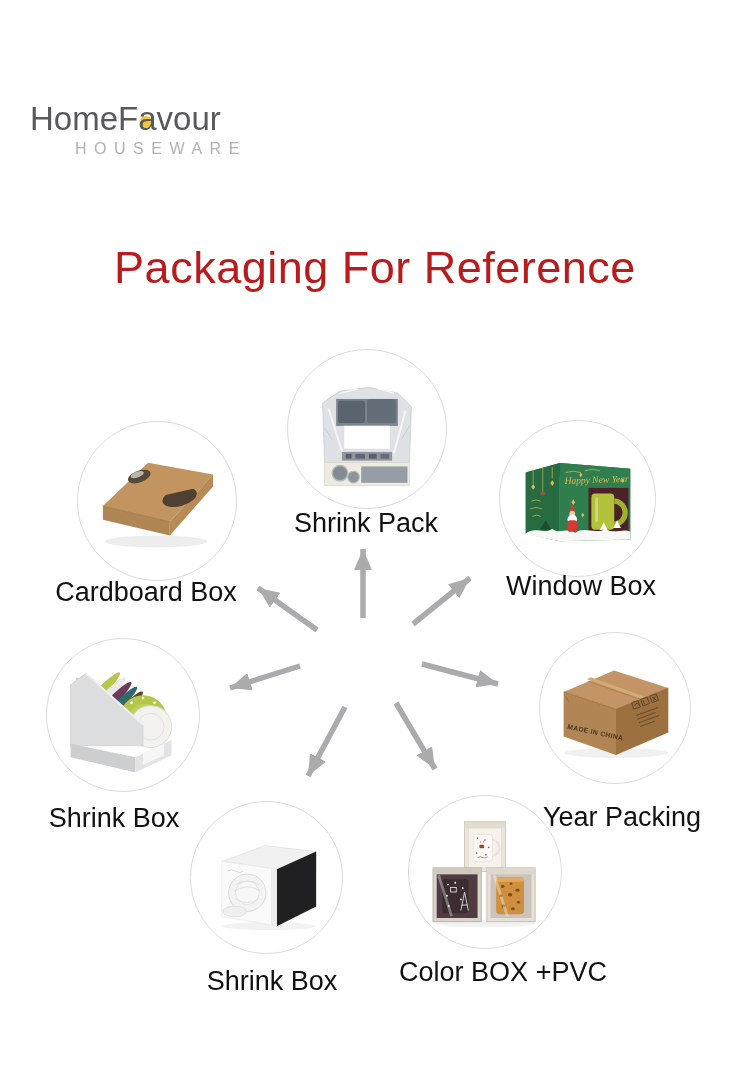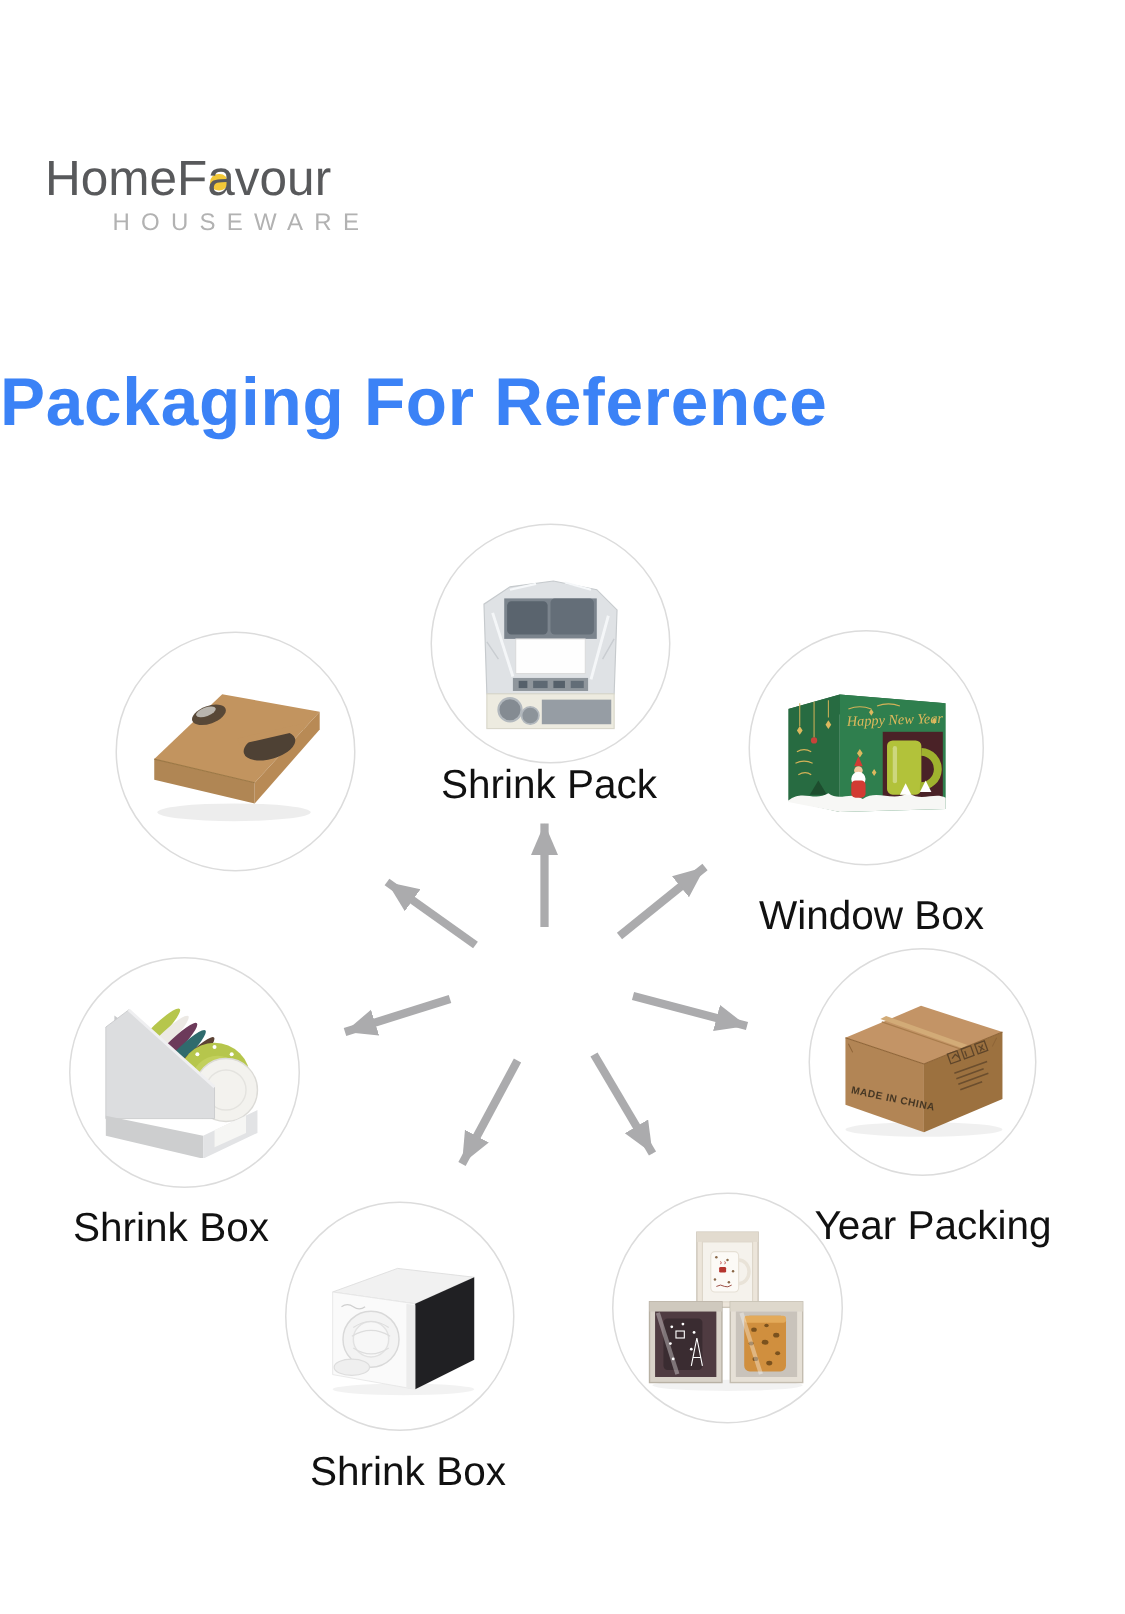--- a/index.html
+++ b/index.html
@@ -12,22 +12,22 @@
   .logo{position:absolute;left:30px;top:101px;}
   .brand{position:relative;z-index:0;font-size:33px;color:#58595b;letter-spacing:0px;line-height:1.1;}
   .brand .accent-a{position:relative;display:inline-block;}
   .brand .accent-a::before{
     content:"";position:absolute;left:.07em;top:.44em;width:.36em;height:.36em;
     background:#f2c838;border-radius:50%;z-index:-1;
   }
   .brand-sub{margin:3px 0 0 45px;font-size:16px;letter-spacing:7.5px;color:#b2b2b2;}
   
   .title{
-    position:absolute;left:0;right:0;top:242px;margin:0;
-    font-size:45px;font-weight:700;color:#3b82f6;letter-spacing:0.5px;
+    position:absolute;left:0;right:0;top:242px;margin:0;text-align:center;
+    font-size:45px;font-weight:400;color:#b91c1c;letter-spacing:0.5px;
   }
   
   .pack{
     position:absolute;border:1px solid #dcdcdc;border-radius:50%;background:#fff;
     display:flex;align-items:center;justify-content:center;overflow:hidden;
   }
   .pack svg{display:block;}
   .pack-label{
     position:absolute;transform:translateX(-50%);white-space:nowrap;
     font-size:27px;color:#111111;
@@ -69,20 +69,21 @@
       <polygon points="10,60 56,16 122,28 78,76" fill="#c2945f"></polygon>
       <polygon points="10,60 78,76 78,90 10,74" fill="#b08654"></polygon>
       <polygon points="78,76 122,28 122,40 78,90" fill="#b88a55"></polygon>
       <ellipse cx="47" cy="30" rx="12" ry="6" transform="rotate(-20 47 30)" fill="#584837"></ellipse>
       <ellipse cx="45" cy="28" rx="7" ry="3" transform="rotate(-20 45 28)" fill="#b9b5ae"></ellipse>
       <ellipse cx="88" cy="51" rx="18" ry="9" transform="rotate(-16 88 51)" fill="#4e4134"></ellipse>
       <polygon points="66,46 110,36 112,40 68,50" fill="#c2945f"></polygon>
       <line x1="10" y1="60" x2="78" y2="76" stroke="#9c7845" stroke-width="0.8"></line>
     </svg>
   </div>
+  <div class="pack-label" style="left:146px;top:577px">Cardboard Box</div>
 
   <div class="pack" style="left:287px;top:349px;width:158px;height:158px">
     <svg width="108" viewBox="0 0 112 122">
       <polygon points="12,96 10,34 28,22 58,18 88,24 102,38 100,96" fill="#dfe2e5" stroke="#c6cacd" stroke-width="0.8"></polygon>
       <rect x="24" y="30" width="64" height="28" fill="#7b848d"></rect>
       <rect x="26" y="32" width="28" height="23" rx="3" fill="#5a646e"></rect>
       <rect x="56" y="30" width="30" height="25" rx="3" fill="#646e78"></rect>
       <rect x="32" y="58" width="48" height="24" fill="#fefefe" stroke="#d8d8d8" stroke-width="0.6"></rect>
       <rect x="30" y="85" width="52" height="9" fill="#8f969c"></rect>
       <rect x="34" y="87" width="6" height="5" fill="#55606a"></rect>
@@ -123,21 +124,21 @@
       <path d="M60,58 l2,3 l-2,3 l-2,-3 z M68,30 l1.6,2.4 l-1.6,2.4 l-1.6,-2.4 z M112,36 l1.6,2.4 l-1.6,2.4 l-1.6,-2.4 z M70,72 l1.6,2.4 l-1.6,2.4 l-1.6,-2.4 z" fill="#dcb85e"></path>
       <path d="M10,94 C20,86 28,95 38,89 C46,95 54,87 62,93 C72,86 82,95 94,89 C104,95 112,88 120,92 L120,100 L46,102 L10,95 Z" fill="#f7f7f5"></path>
       <polygon points="92,82 96,90 88,90" fill="#ffffff"></polygon>
       <polygon points="106,80 110,88 102,88" fill="#ffffff"></polygon>
       <polygon points="56,70 62,70 59,63" fill="#d23b33"></polygon>
       <circle cx="59" cy="73" r="3" fill="#f2c9a0"></circle>
       <circle cx="59" cy="79" r="5" fill="#ffffff"></circle>
       <rect x="54" y="80" width="10" height="12" rx="3" fill="#d23b33"></rect>
     </svg>
   </div>
-  <div class="pack-label" style="left:581px;top:595px">Window Box</div>
+  <div class="pack-label" style="left:581px;top:571px">Window Box</div>
 
   <div class="pack" style="left:46px;top:638px;width:152px;height:152px">
     <svg width="124" viewBox="0 0 130 120">
       <polygon points="16,20 78,64 78,92 16,64" fill="#c9cacc"></polygon>
       <ellipse cx="44" cy="33" rx="4.5" ry="25" transform="rotate(45 44 33)" fill="#b6c64c"></ellipse>
       <ellipse cx="50" cy="38" rx="4.5" ry="25" transform="rotate(45 50 38)" fill="#ece9e4"></ellipse>
       <ellipse cx="56" cy="43" rx="4.5" ry="25" transform="rotate(45 56 43)" fill="#6c3a5a"></ellipse>
       <ellipse cx="62" cy="48" rx="4.5" ry="25" transform="rotate(45 62 48)" fill="#2f6b6d"></ellipse>
       <ellipse cx="68" cy="53" rx="4.5" ry="25" transform="rotate(45 68 53)" fill="#5c4335"></ellipse>
       <ellipse cx="74" cy="58" rx="4.5" ry="25" transform="rotate(45 74 58)" fill="#6c3a5a"></ellipse>
@@ -249,14 +250,15 @@
           <ellipse cx="105" cy="82" rx="2.2" ry="1.7"></ellipse>
         <ellipse cx="87" cy="88" rx="1.8" ry="1.4"></ellipse>
           <ellipse cx="97" cy="87" rx="2.4" ry="1.8"></ellipse>
           <ellipse cx="106" cy="95" rx="1.8" ry="1.4"></ellipse>
         <ellipse cx="90" cy="99" rx="2" ry="1.6"></ellipse>
           <ellipse cx="100" cy="102" rx="2.2" ry="1.7"></ellipse>
       </g>
       <line x1="80" y1="66" x2="94" y2="110" stroke="rgba(255,255,255,0.35)" stroke-width="3"></line>
     </svg>
   </div>
+  <div class="pack-label" style="left:503px;top:957px">Color BOX +PVC</div>
 
 </div>
 
 </body></html>

